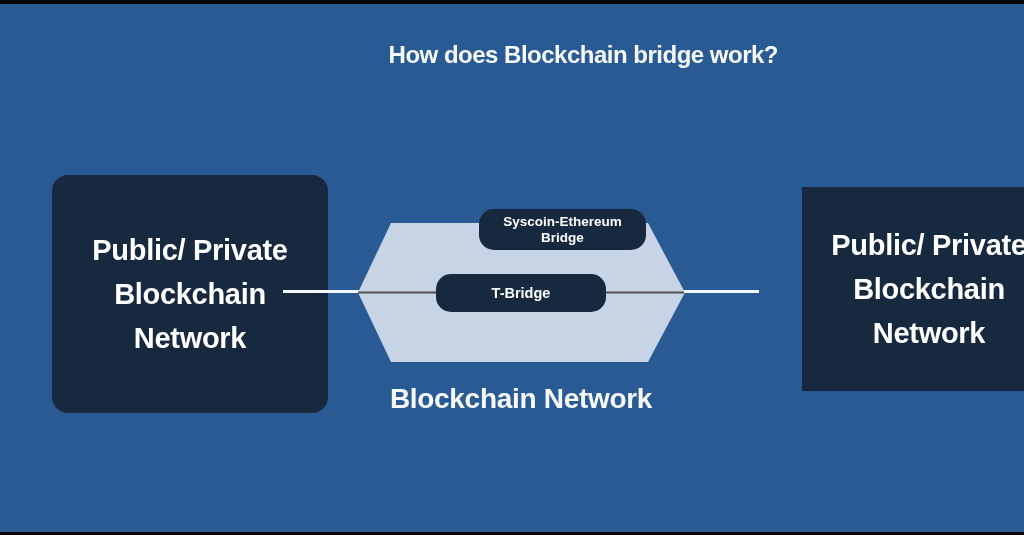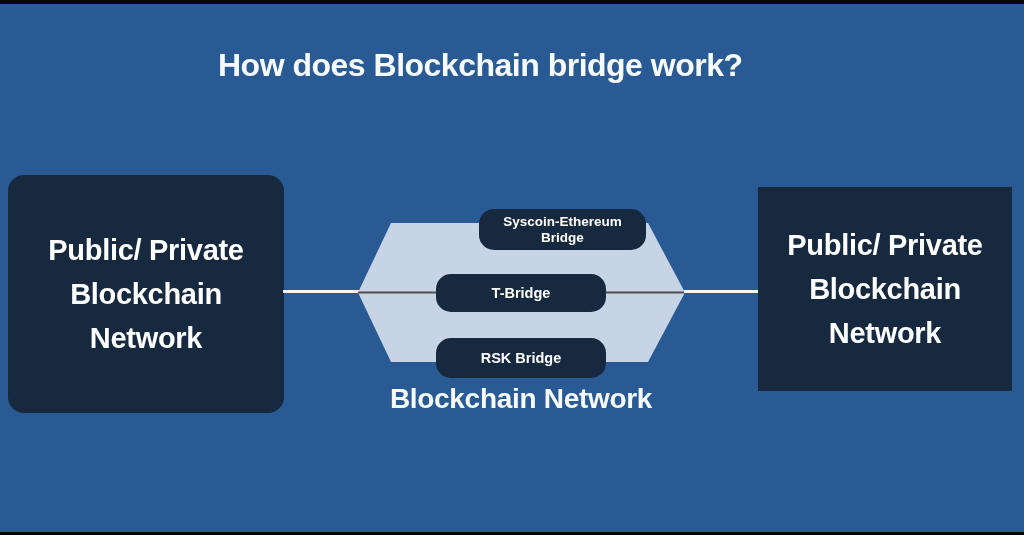--- a/index.html
+++ b/index.html
@@ -22,42 +22,43 @@
     background: #060606;
   }
   .letterbox.top { top: 0; height: 4px; }
   .letterbox.bottom { bottom: 0; height: 3px; }
 
   .slide-title {
     position: absolute;
     top: 14px;
     left: 218px;
     width: 560px;
-    text-align: left;
+    text-align: right;
     color: #f7fafc;
-    font-size: 32px;
-    line-height: 61px;
+    font-size: 24px;
+    line-height: 49px;
     font-weight: 700;
     letter-spacing: -0.5px;
   }
 
   .network-box {
     position: absolute;
     background: #17293f;
     color: #ffffff;
     display: flex;
     align-items: center;
     justify-content: flex-start;
     text-align: center;
     font-size: 29px;
     line-height: 44px;
     font-weight: 600;
     letter-spacing: -0.3px;
     padding: 0 10px;
     box-sizing: border-box;
+    margin-left: 44px;
   }
   .network-box.left {
     left: 8px;
     top: 175px;
     width: 276px;
     height: 238px;
     border-radius: 16px;
   }
   .network-box.right {
     left: 758px;
@@ -140,23 +141,20 @@
     <polygon points="0,69.5 33,0 290,0 327,69.5 290,139 33,139" fill="#c7d4e6"></polygon>
     <line x1="0" y1="69.5" x2="327" y2="69.5" stroke="#4f4f4f" stroke-width="2"></line>
   </svg>
 
   <div class="bridge-pill p1">
     <span>Syscoin-Ethereum Bridge</span>
   </div>
   <div class="bridge-pill p2">
     <span>T-Bridge</span>
   </div>
-  <div class="bridge-pill p3">
-    <span>RSK Bridge</span>
-  </div>
 
   <div class="bridges-caption">Blockchain Network</div>
 
   <div class="connector right"></div>
 
   <div class="network-box right">
     <span>Public/ Private Blockchain Network</span>
   </div>
 
   <div class="letterbox bottom"></div>

